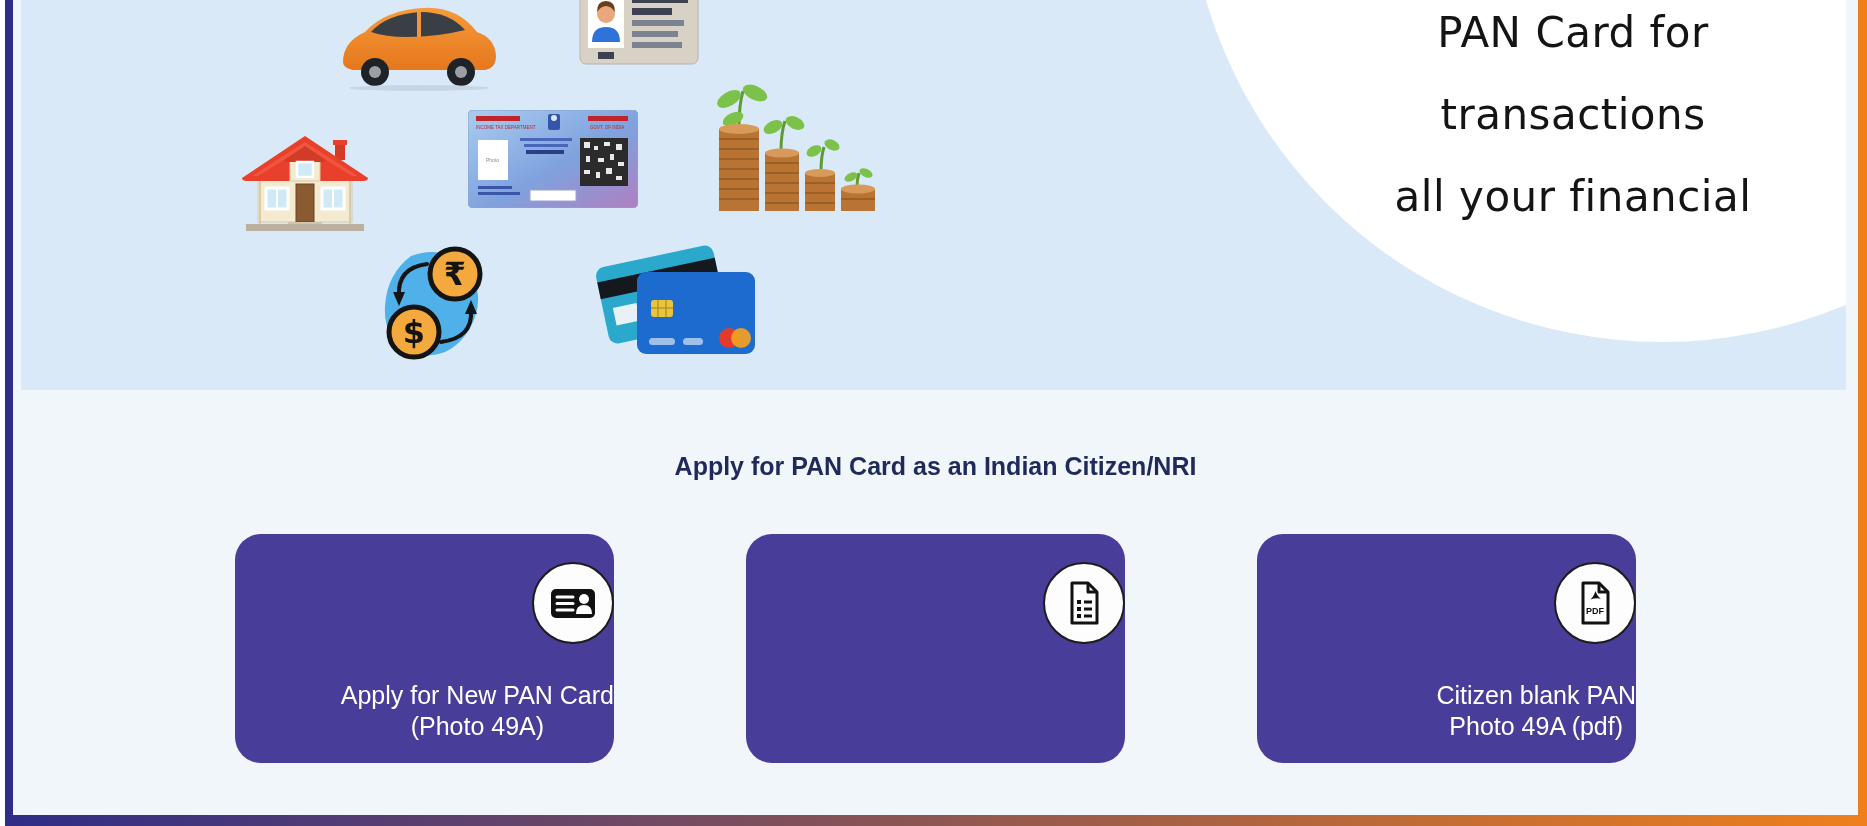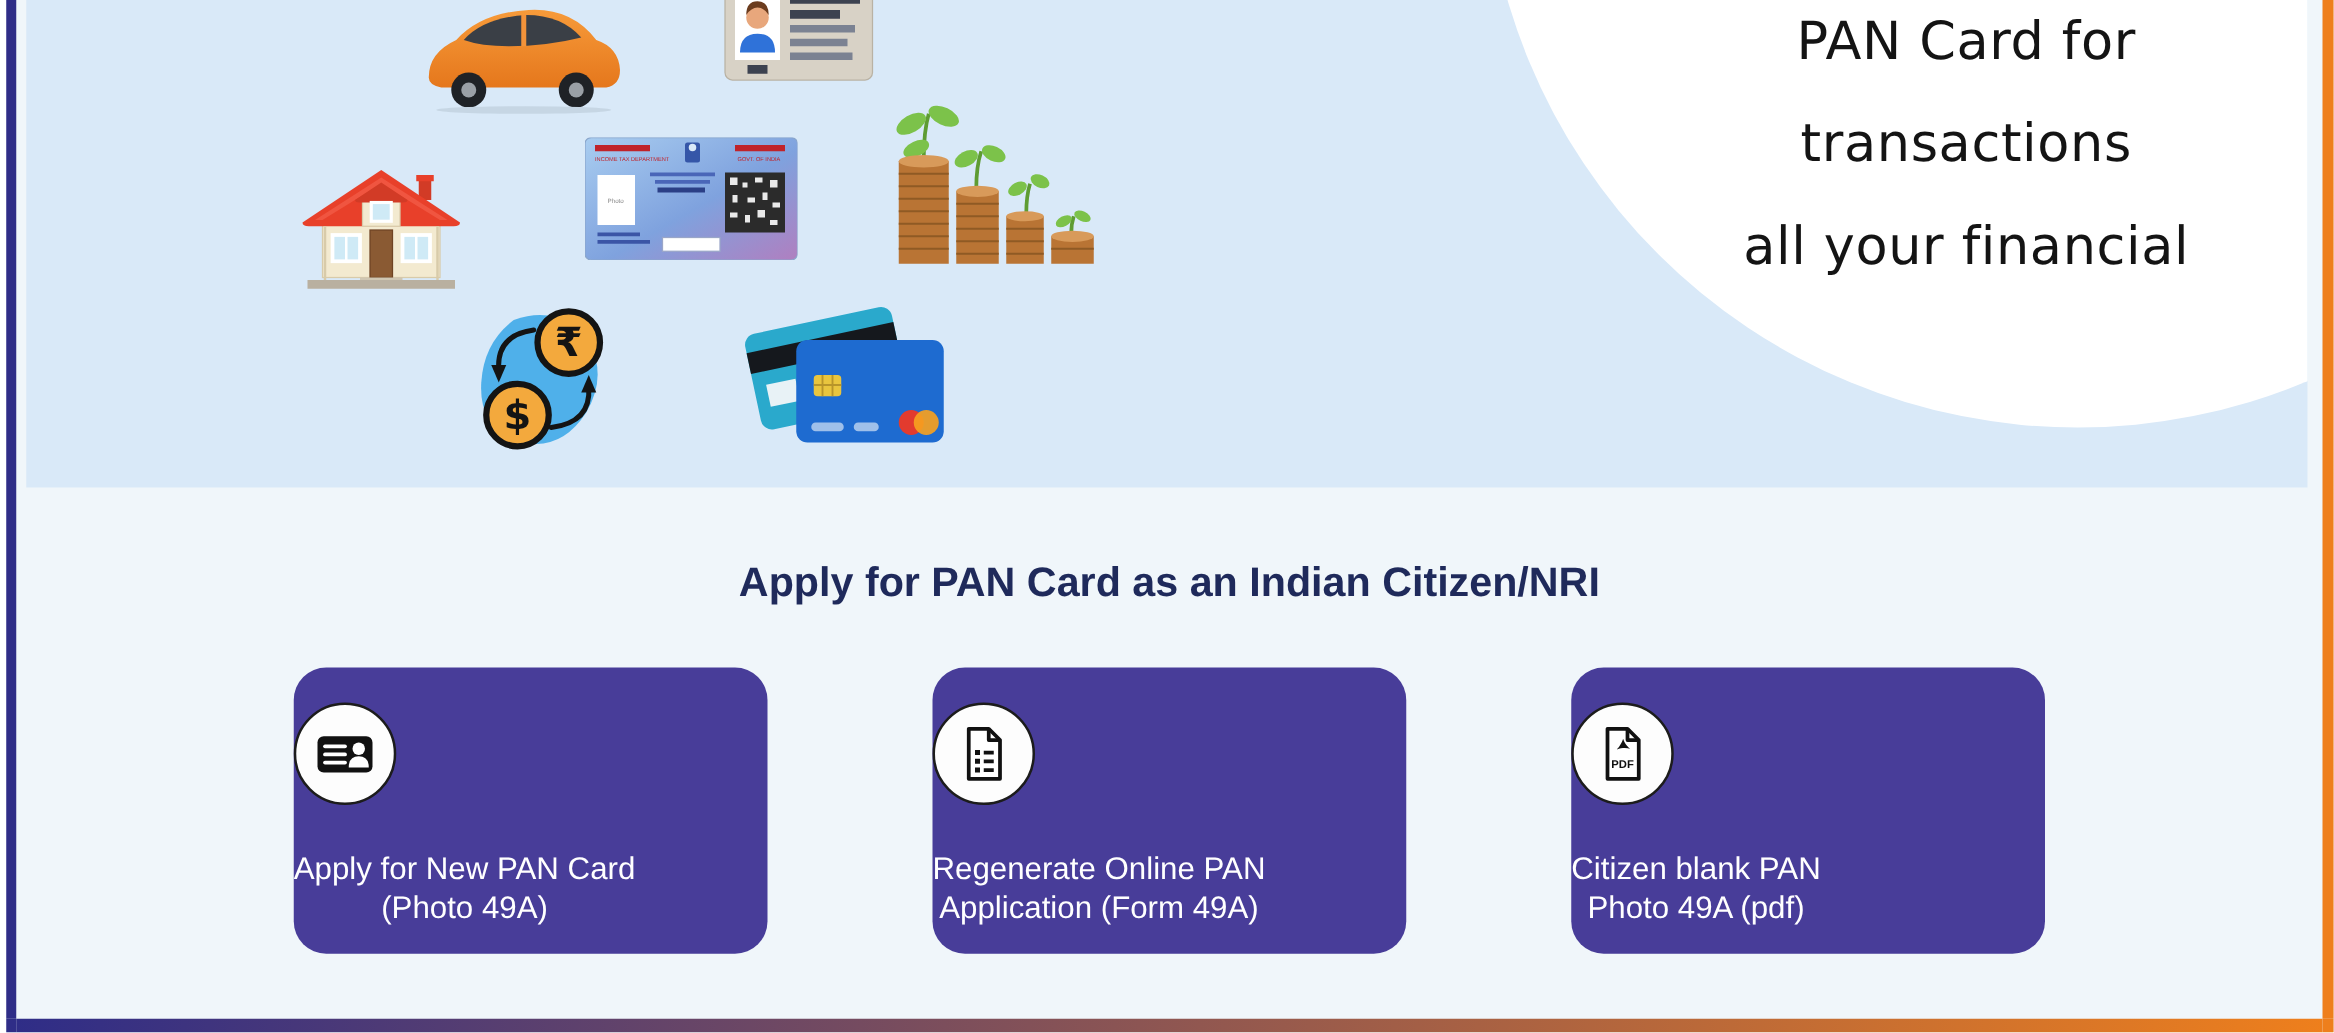--- a/index.html
+++ b/index.html
@@ -24,29 +24,29 @@
   .tagline{
     position:absolute;left:1282px;top:-8px;width:540px;text-align:center;
     font-family:"DejaVu Sans", sans-serif;font-size:42px;line-height:82px;
     color:#141414;letter-spacing:.5px;
   }
   .illus{position:absolute;}
   .illus svg{display:block;}
 
   .apply-section{text-align:center;}
   .section-heading{
-    margin:0;padding-top:62px;font-size:33px;line-height:28px;
+    margin:0;padding-top:62px;font-size:25px;line-height:28px;
     font-weight:bold;color:#1f2a5b;
   }
   .btn-row{
     margin-top:54px;display:flex;justify-content:center;gap:132px;
   }
   .panel-button{
     width:379px;height:229px;background:#483d99;border-radius:26px;
-    display:flex;flex-direction:column;align-items:flex-start;
+    display:flex;flex-direction:column;align-items:flex-end;
     text-decoration:none;cursor:pointer;
   }
   .icon-circle{
     box-sizing:border-box;margin-top:28px;width:82px;height:82px;border-radius:50%;
     background:#fdfdfd;border:2px solid #1c1c1c;
     display:flex;align-items:center;justify-content:center;
   }
   .btn-label{
     margin-top:36px;color:#ffffff;font-size:25px;line-height:31px;text-align:center;
   }
@@ -294,24 +294,20 @@
                 <rect x="18" y="29" width="4" height="4"></rect>
                 <rect x="18" y="36" width="4" height="4"></rect>
             </g>
             <g stroke="#111111" stroke-width="3">
               <line x1="25" y1="24" x2="33" y2="24"></line>
                 <line x1="25" y1="31" x2="33" y2="31"></line>
                 <line x1="25" y1="38" x2="33" y2="38"></line>
             </g>
           </svg>
         </span>
-        <span class="btn-label">
-          <span>Regenerate Online PAN</span><br>
-          <span>Application (Form 49A)</span>
-        </span>
       </a>
 
       <a class="panel-button">
         <span class="icon-circle">
           <svg width="50" height="50" viewBox="0 0 50 50">
             <path d="M13,5 H29 L38,14 V45 H13 Z" fill="#ffffff" stroke="#111111" stroke-width="3" stroke-linejoin="round"></path>
             <path d="M29,5 V14 H38" fill="none" stroke="#111111" stroke-width="3" stroke-linejoin="round"></path>
             <path d="M25.5,13 c-1.5,5 -5,8.5 -5,8.5 c4,-1.5 8,-1.5 10.5,-0.5 c0,0 -4,-3 -5.5,-8 z" fill="#111111"></path>
             <text x="25" y="36" text-anchor="middle" font-size="9" font-weight="bold" fill="#111111">PDF</text>
           </svg>

